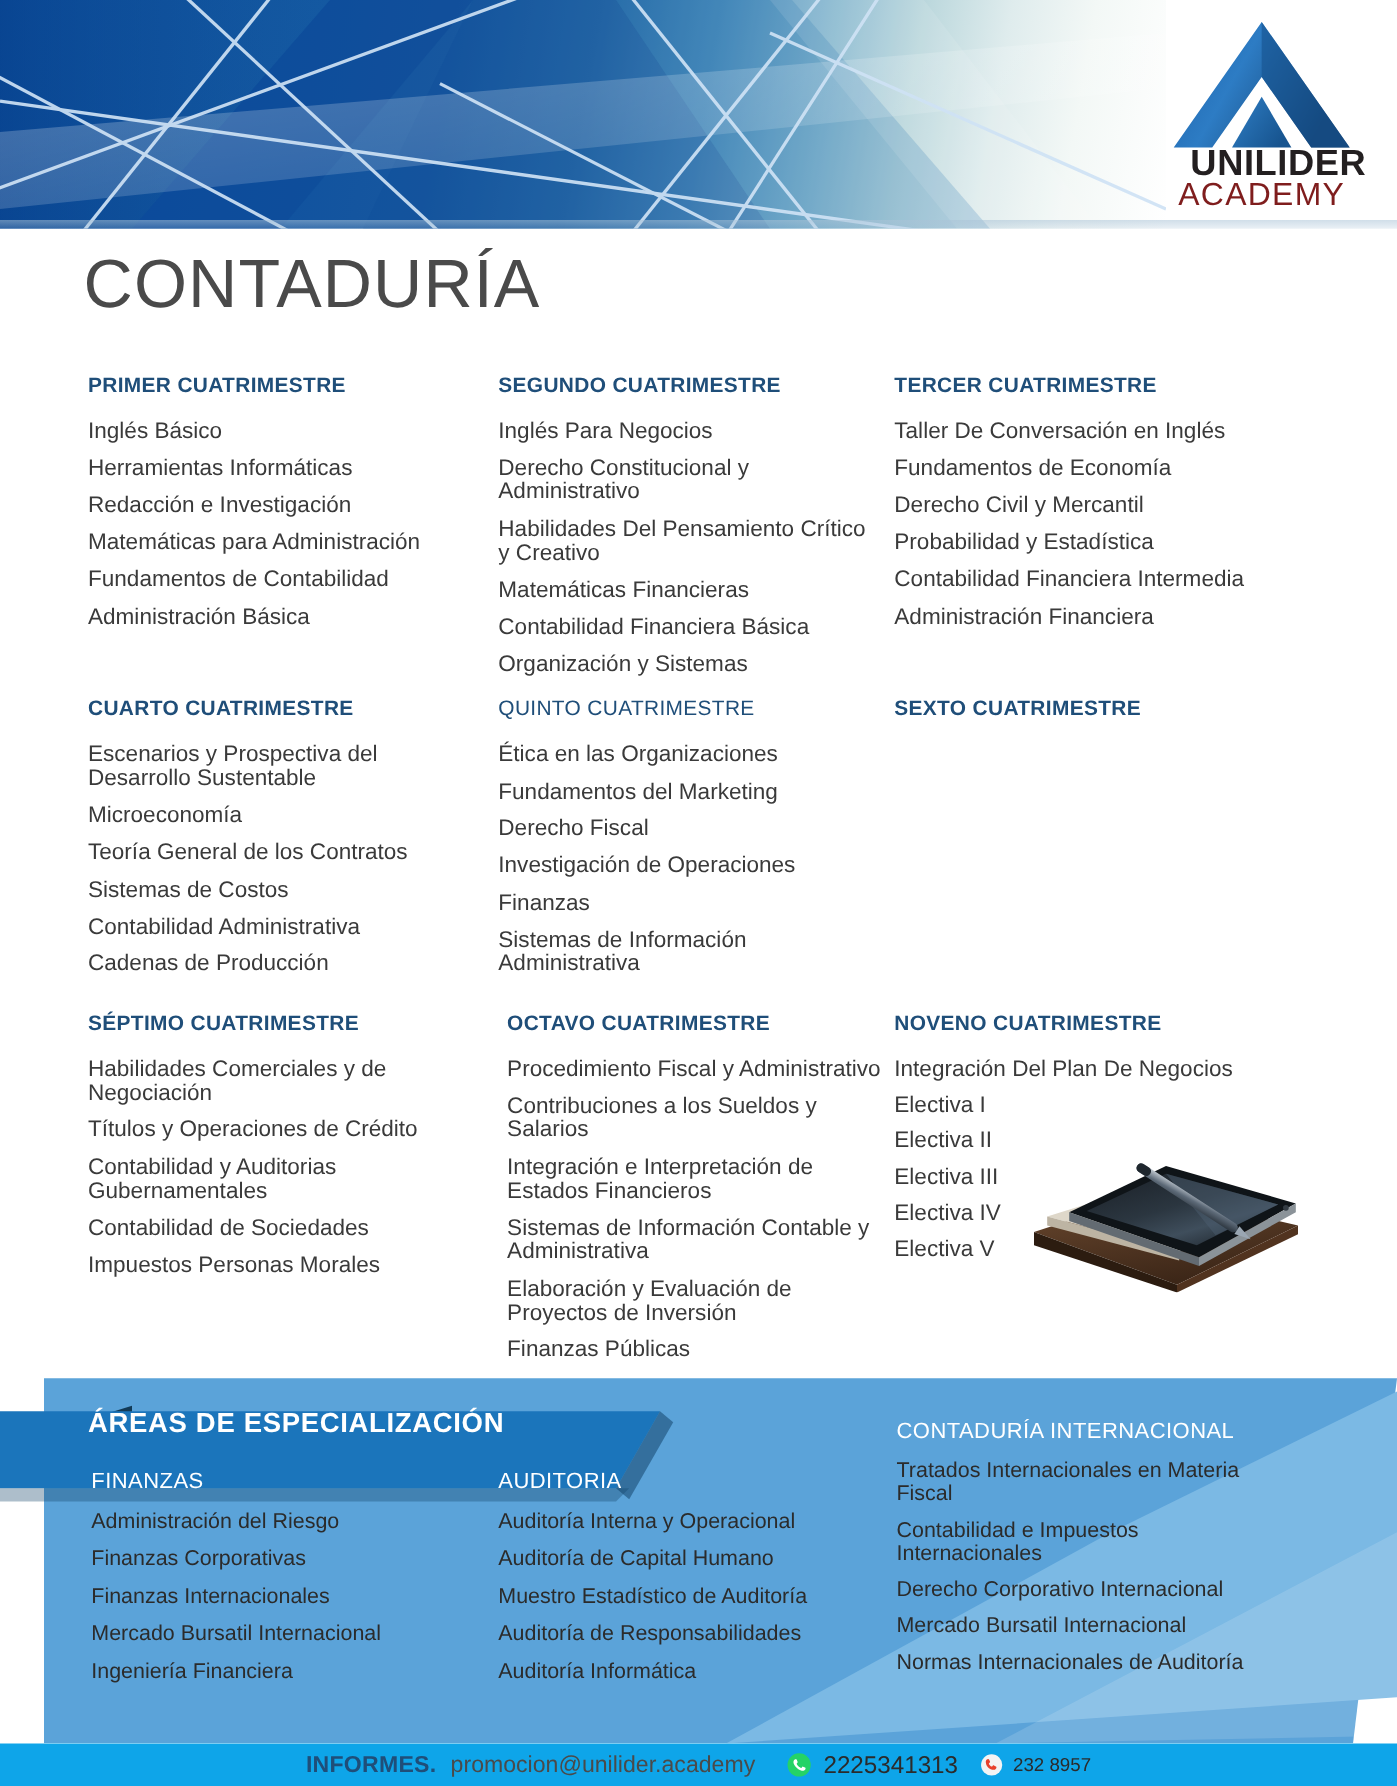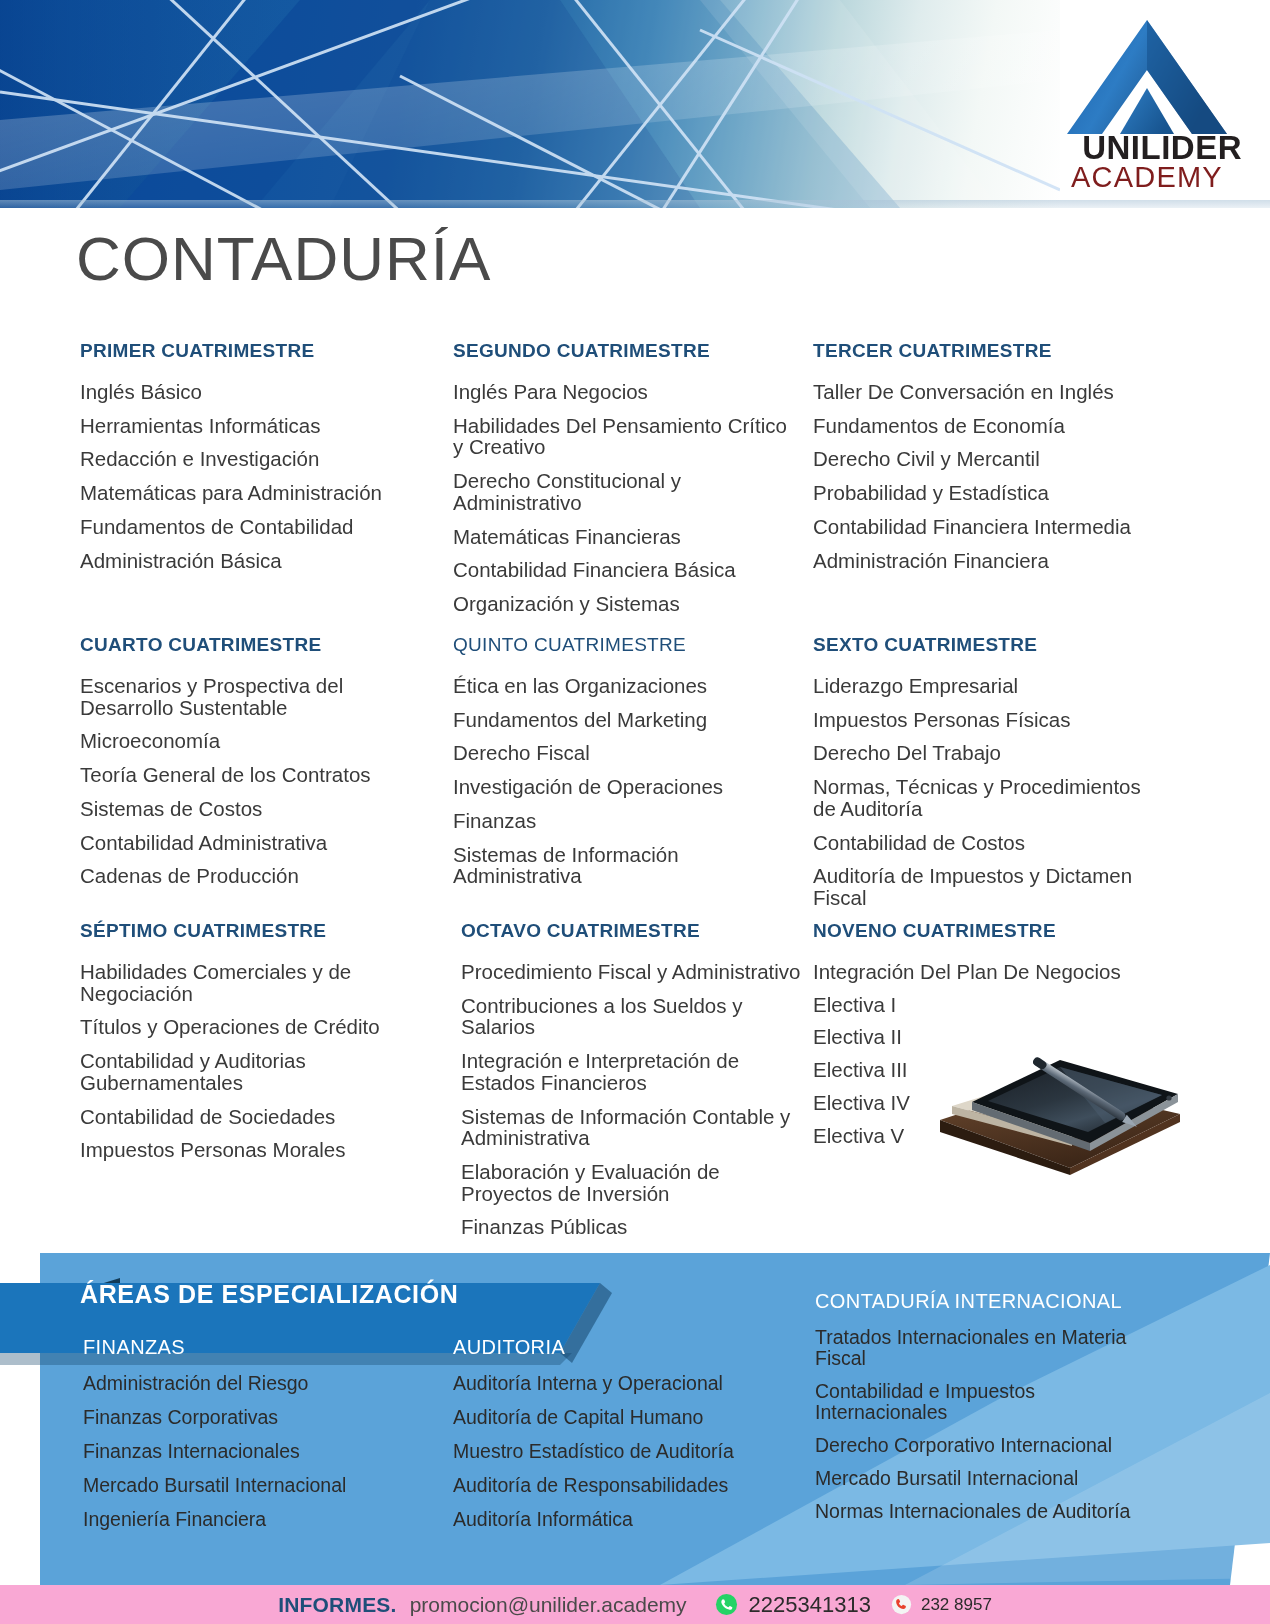--- a/index.html
+++ b/index.html
@@ -168,21 +168,21 @@
   .sc1 { left: 83px;  top: 93px; }
   .sc2 { left: 453px; top: 93px; }
   .sc3 { left: 815px; top: 47px; }
   .sc3 li { margin-bottom: 12px; max-width: 330px; }
 
   
   .footer {
     position: absolute;
     left: 0; top: 1585px;
     width: 1270px; height: 39px;
-    background: #f9a8d4;
+    background: #0ea5e9;
     display: flex;
     align-items: center;
     justify-content: center;
     gap: 4px;
   }
   .footer-label {
     font-size: 21px;
     font-weight: bold;
     color: #1f4e79;
     letter-spacing: 0.2px;
@@ -291,22 +291,22 @@
         <li>Matemáticas para Administración</li>
         <li>Fundamentos de Contabilidad</li>
         <li>Administración Básica</li>
       </ul>
     </div>
 
     <div class="block b2">
       <h3>SEGUNDO CUATRIMESTRE</h3>
       <ul>
         <li>Inglés Para Negocios</li>
+        <li>Derecho Constitucional  y Administrativo</li>
         <li>Habilidades Del Pensamiento Crítico y Creativo</li>
-        <li>Derecho Constitucional  y Administrativo</li>
         <li>Matemáticas Financieras</li>
         <li>Contabilidad Financiera Básica</li>
         <li>Organización y Sistemas</li>
       </ul>
     </div>
 
     <div class="block b3">
       <h3>TERCER CUATRIMESTRE</h3>
       <ul>
         <li>Taller De Conversación en Inglés</li>
@@ -337,28 +337,20 @@
         <li>Fundamentos del Marketing</li>
         <li>Derecho Fiscal</li>
         <li>Investigación de Operaciones</li>
         <li>Finanzas</li>
         <li>Sistemas de Información Administrativa</li>
       </ul>
     </div>
 
     <div class="block b6">
       <h3>SEXTO CUATRIMESTRE</h3>
-      <ul>
-        <li>Liderazgo Empresarial</li>
-        <li>Impuestos Personas Físicas</li>
-        <li>Derecho Del Trabajo</li>
-        <li>Normas, Técnicas y Procedimientos de Auditoría</li>
-        <li>Contabilidad de Costos</li>
-        <li>Auditoría de Impuestos y Dictamen Fiscal</li>
-      </ul>
     </div>
 
     <div class="block b7">
       <h3>SÉPTIMO CUATRIMESTRE</h3>
       <ul>
         <li>Habilidades Comerciales y de Negociación</li>
         <li>Títulos y Operaciones de Crédito</li>
         <li>Contabilidad y Auditorias Gubernamentales</li>
         <li>Contabilidad de Sociedades</li>
         <li>Impuestos Personas Morales</li>

